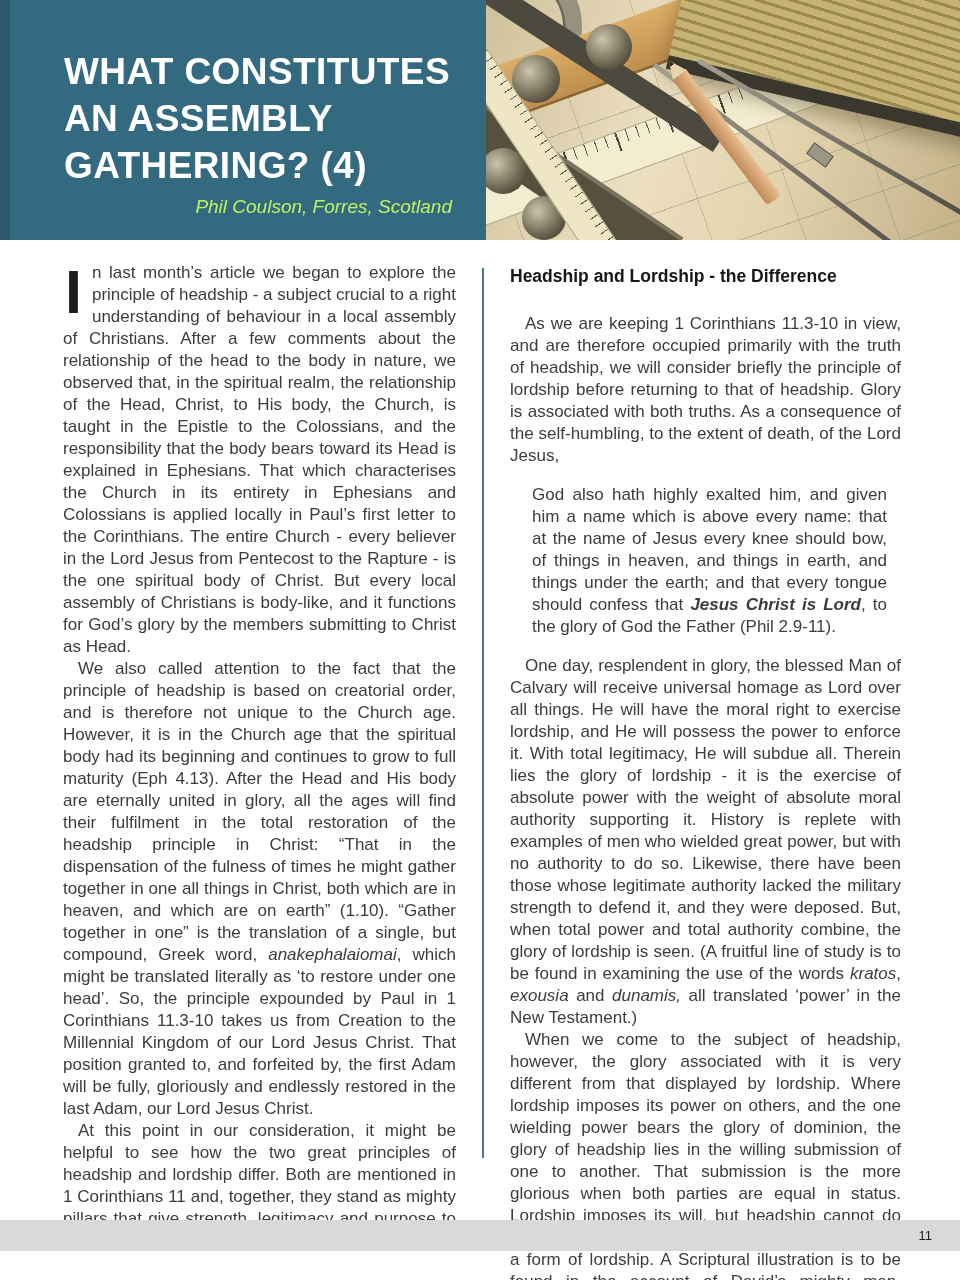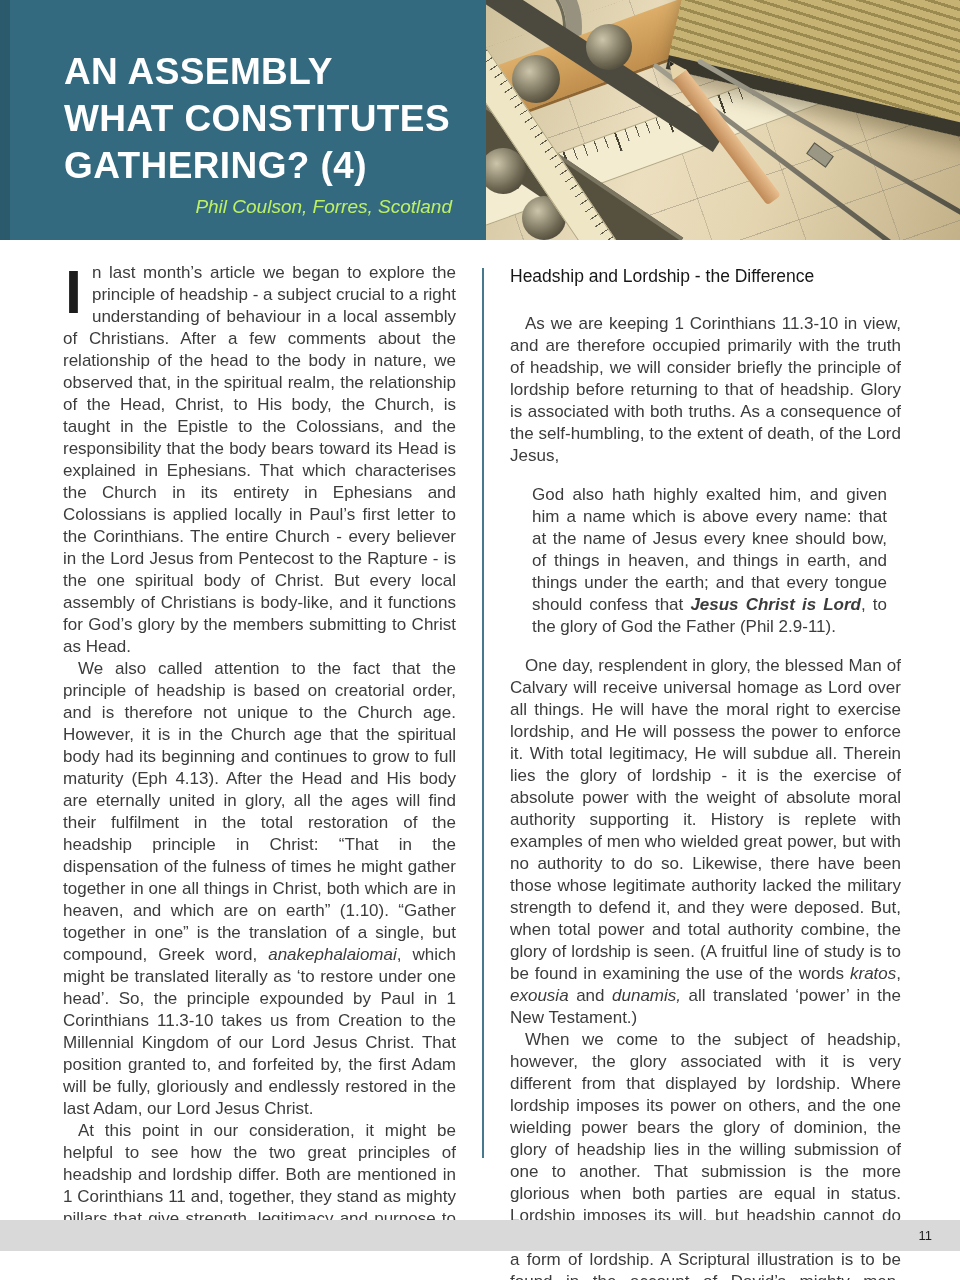--- a/index.html
+++ b/index.html
@@ -71,38 +71,38 @@
     font-size:17px;line-height:22px;}
   .col-left{left:63px;width:393px;}
   .col-right{left:510px;width:391px;}
   .divider{position:absolute;left:482px;top:268px;width:2px;height:890px;background:#47798d;}
   .para{margin:0;}
   .para.indent{text-indent:15px;}
   .para.quote{margin:17px 0 17px 22px;padding-right:14px;font-size:17px;}
   .dropcap{float:left;font-weight:700;color:#1c1c1c;
     font-size:61px;line-height:50px;padding:5px 10px 6px 2px;}
   .subhead{margin:3px 0 26px 0;font-size:17.5px;line-height:22px;
-    font-weight:400;color:#161616;text-align:left;}
+    font-weight:700;color:#161616;text-align:left;}
   .i{font-style:italic;}
   .bi{font-style:italic;font-weight:700;}
 
   
   .pagebar{position:absolute;left:0;top:1220px;width:960px;height:31px;background:#d9d9d9;}
   .pagenum{position:absolute;right:28px;top:0;line-height:31px;font-size:13px;color:#1f1f1f;}
 </style>
 </head>
 <body>
 
 <div class="page">
 
   <header class="masthead">
     <div class="accent"></div>
     <h1 class="title">
+      <span class="tl">WHAT CONSTITUTES</span>
       <span class="tl">AN ASSEMBLY</span>
-      <span class="tl">WHAT CONSTITUTES</span>
       <span class="tl">GATHERING? (4)</span>
     </h1>
     <div class="byline">Phil Coulson, Forres, Scotland</div>
   </header>
 
   <div class="hero" role="img" aria-label="Vintage drafting tools - rulers, protractor, compasses and a pencil resting on a technical drawing">
     <div class="grid1"></div>
     <div class="grid2"></div>
     <div class="protractor"></div>
     <div class="ruler-wood"></div>

